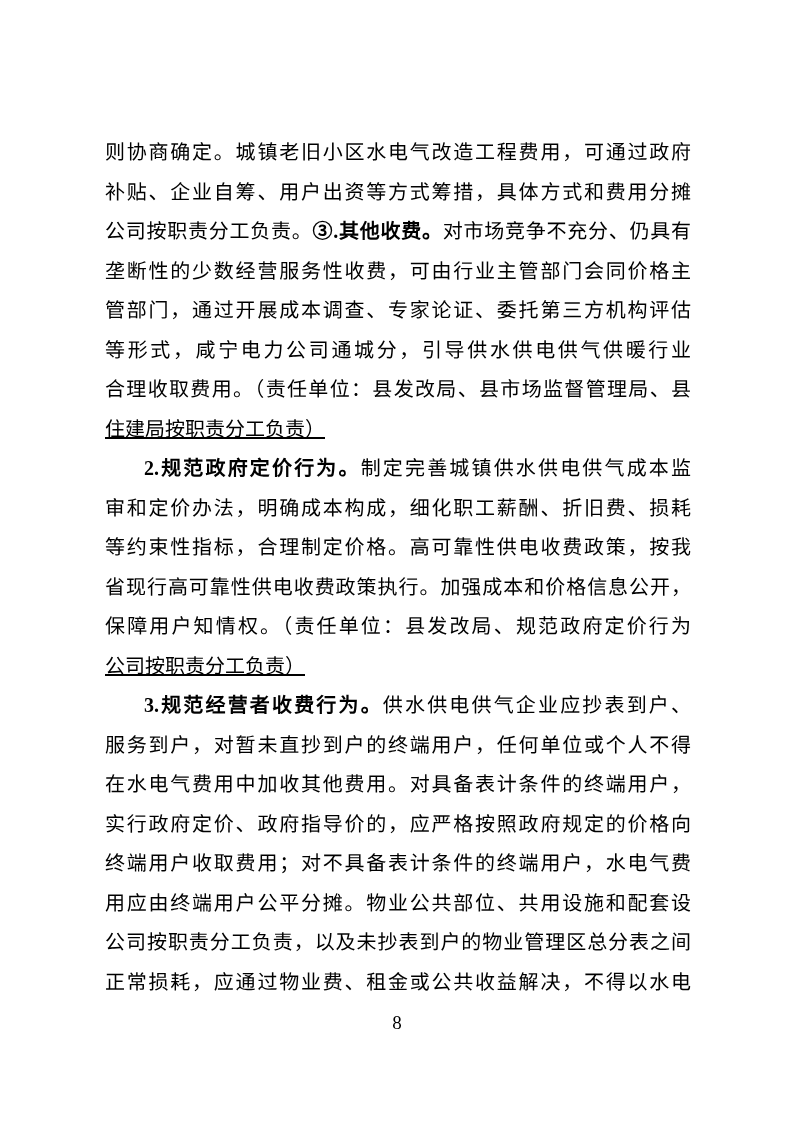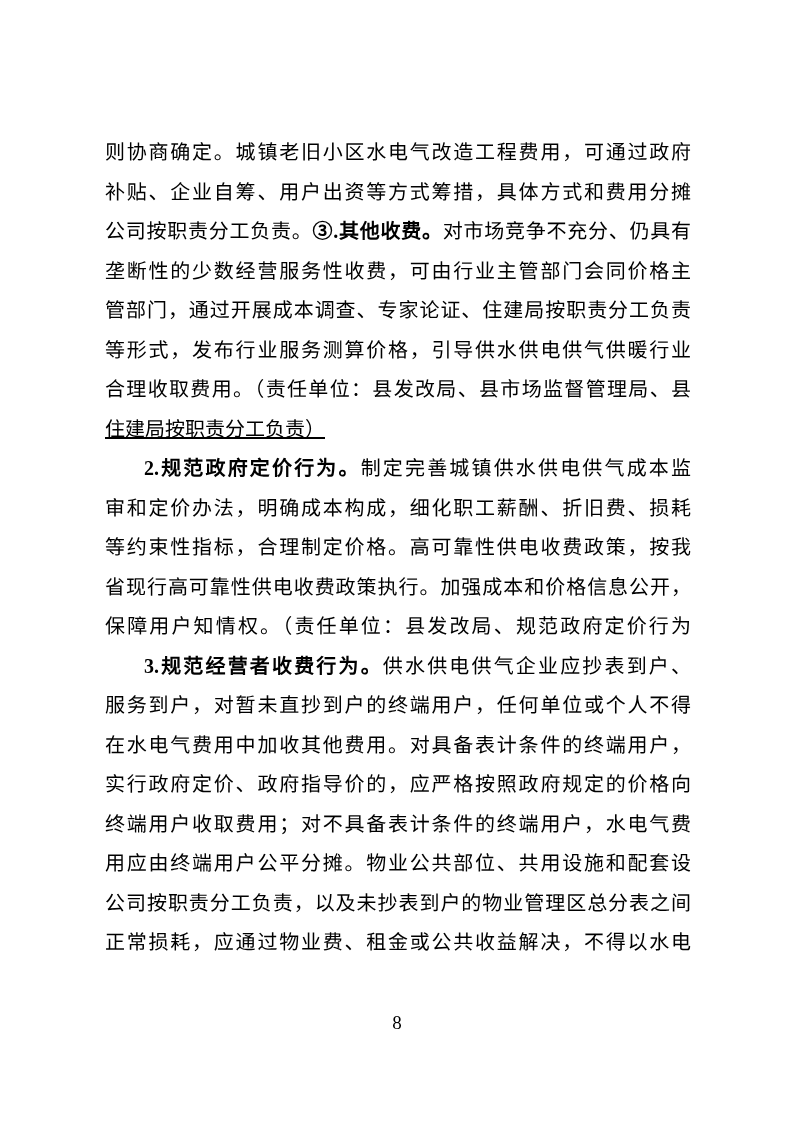--- a/index.html
+++ b/index.html
@@ -64,31 +64,32 @@
 </head>
 <body>
 
 <div class="page">
   <main class="content">
       <div class="paragraph">
         <div class="line"><span class="seg">则协商确定。城镇老旧小区水电气改造工程费用，可通过政府</span></div>
         <div class="line"><span class="seg">补贴、企业自筹、用户出资等方式筹措，具体方式和费用分摊</span></div>
         <div class="line"><span class="seg">公司按职责分工负责。</span><span class="seg bold">③.其他收费。</span><span class="seg">对市场竞争不充分、仍具有</span></div>
         <div class="line"><span class="seg">垄断性的少数经营服务性收费，可由行业主管部门会同价格主</span></div>
-        <div class="line"><span class="seg">管部门，通过开展成本调查、专家论证、住建局按职责分工负责</span></div>
-        <div class="line"><span class="seg">等形式，发布行业服务测算价格，引导供水供电供气供暖行业</span></div>
+        <div class="line"><span class="seg">管部门，通过开展成本调查、专家论证、委托第三方机构评估</span></div>
+        <div class="line"><span class="seg">等形式，咸宁电力公司通城分，引导供水供电供气供暖行业</span></div>
         <div class="line"><span class="seg">合理收取费用。（责任单位：县发改局、县市场监督管理局、县</span></div>
         <div class="line end"><span class="seg">住建局按职责分工负责）</span></div>
       </div>
       <div class="paragraph">
         <div class="line indent"><span class="seg bold">2.规范政府定价行为。</span><span class="seg">制定完善城镇供水供电供气成本监</span></div>
         <div class="line"><span class="seg">审和定价办法，明确成本构成，细化职工薪酬、折旧费、损耗</span></div>
         <div class="line"><span class="seg">等约束性指标，合理制定价格。高可靠性供电收费政策，按我</span></div>
         <div class="line"><span class="seg">省现行高可靠性供电收费政策执行。加强成本和价格信息公开，</span></div>
         <div class="line"><span class="seg">保障用户知情权。（责任单位：县发改局、规范政府定价行为</span></div>
+        <div class="line end"><span class="seg">公司按职责分工负责）</span></div>
       </div>
       <div class="paragraph">
         <div class="line indent"><span class="seg bold">3.规范经营者收费行为。</span><span class="seg">供水供电供气企业应抄表到户、</span></div>
         <div class="line"><span class="seg">服务到户，对暂未直抄到户的终端用户，任何单位或个人不得</span></div>
         <div class="line"><span class="seg">在水电气费用中加收其他费用。对具备表计条件的终端用户，</span></div>
         <div class="line"><span class="seg">实行政府定价、政府指导价的，应严格按照政府规定的价格向</span></div>
         <div class="line"><span class="seg">终端用户收取费用；对不具备表计条件的终端用户，水电气费</span></div>
         <div class="line"><span class="seg">用应由终端用户公平分摊。物业公共部位、共用设施和配套设</span></div>
         <div class="line"><span class="seg">公司按职责分工负责，以及未抄表到户的物业管理区总分表之间</span></div>
         <div class="line"><span class="seg">正常损耗，应通过物业费、租金或公共收益解决，不得以水电</span></div>

